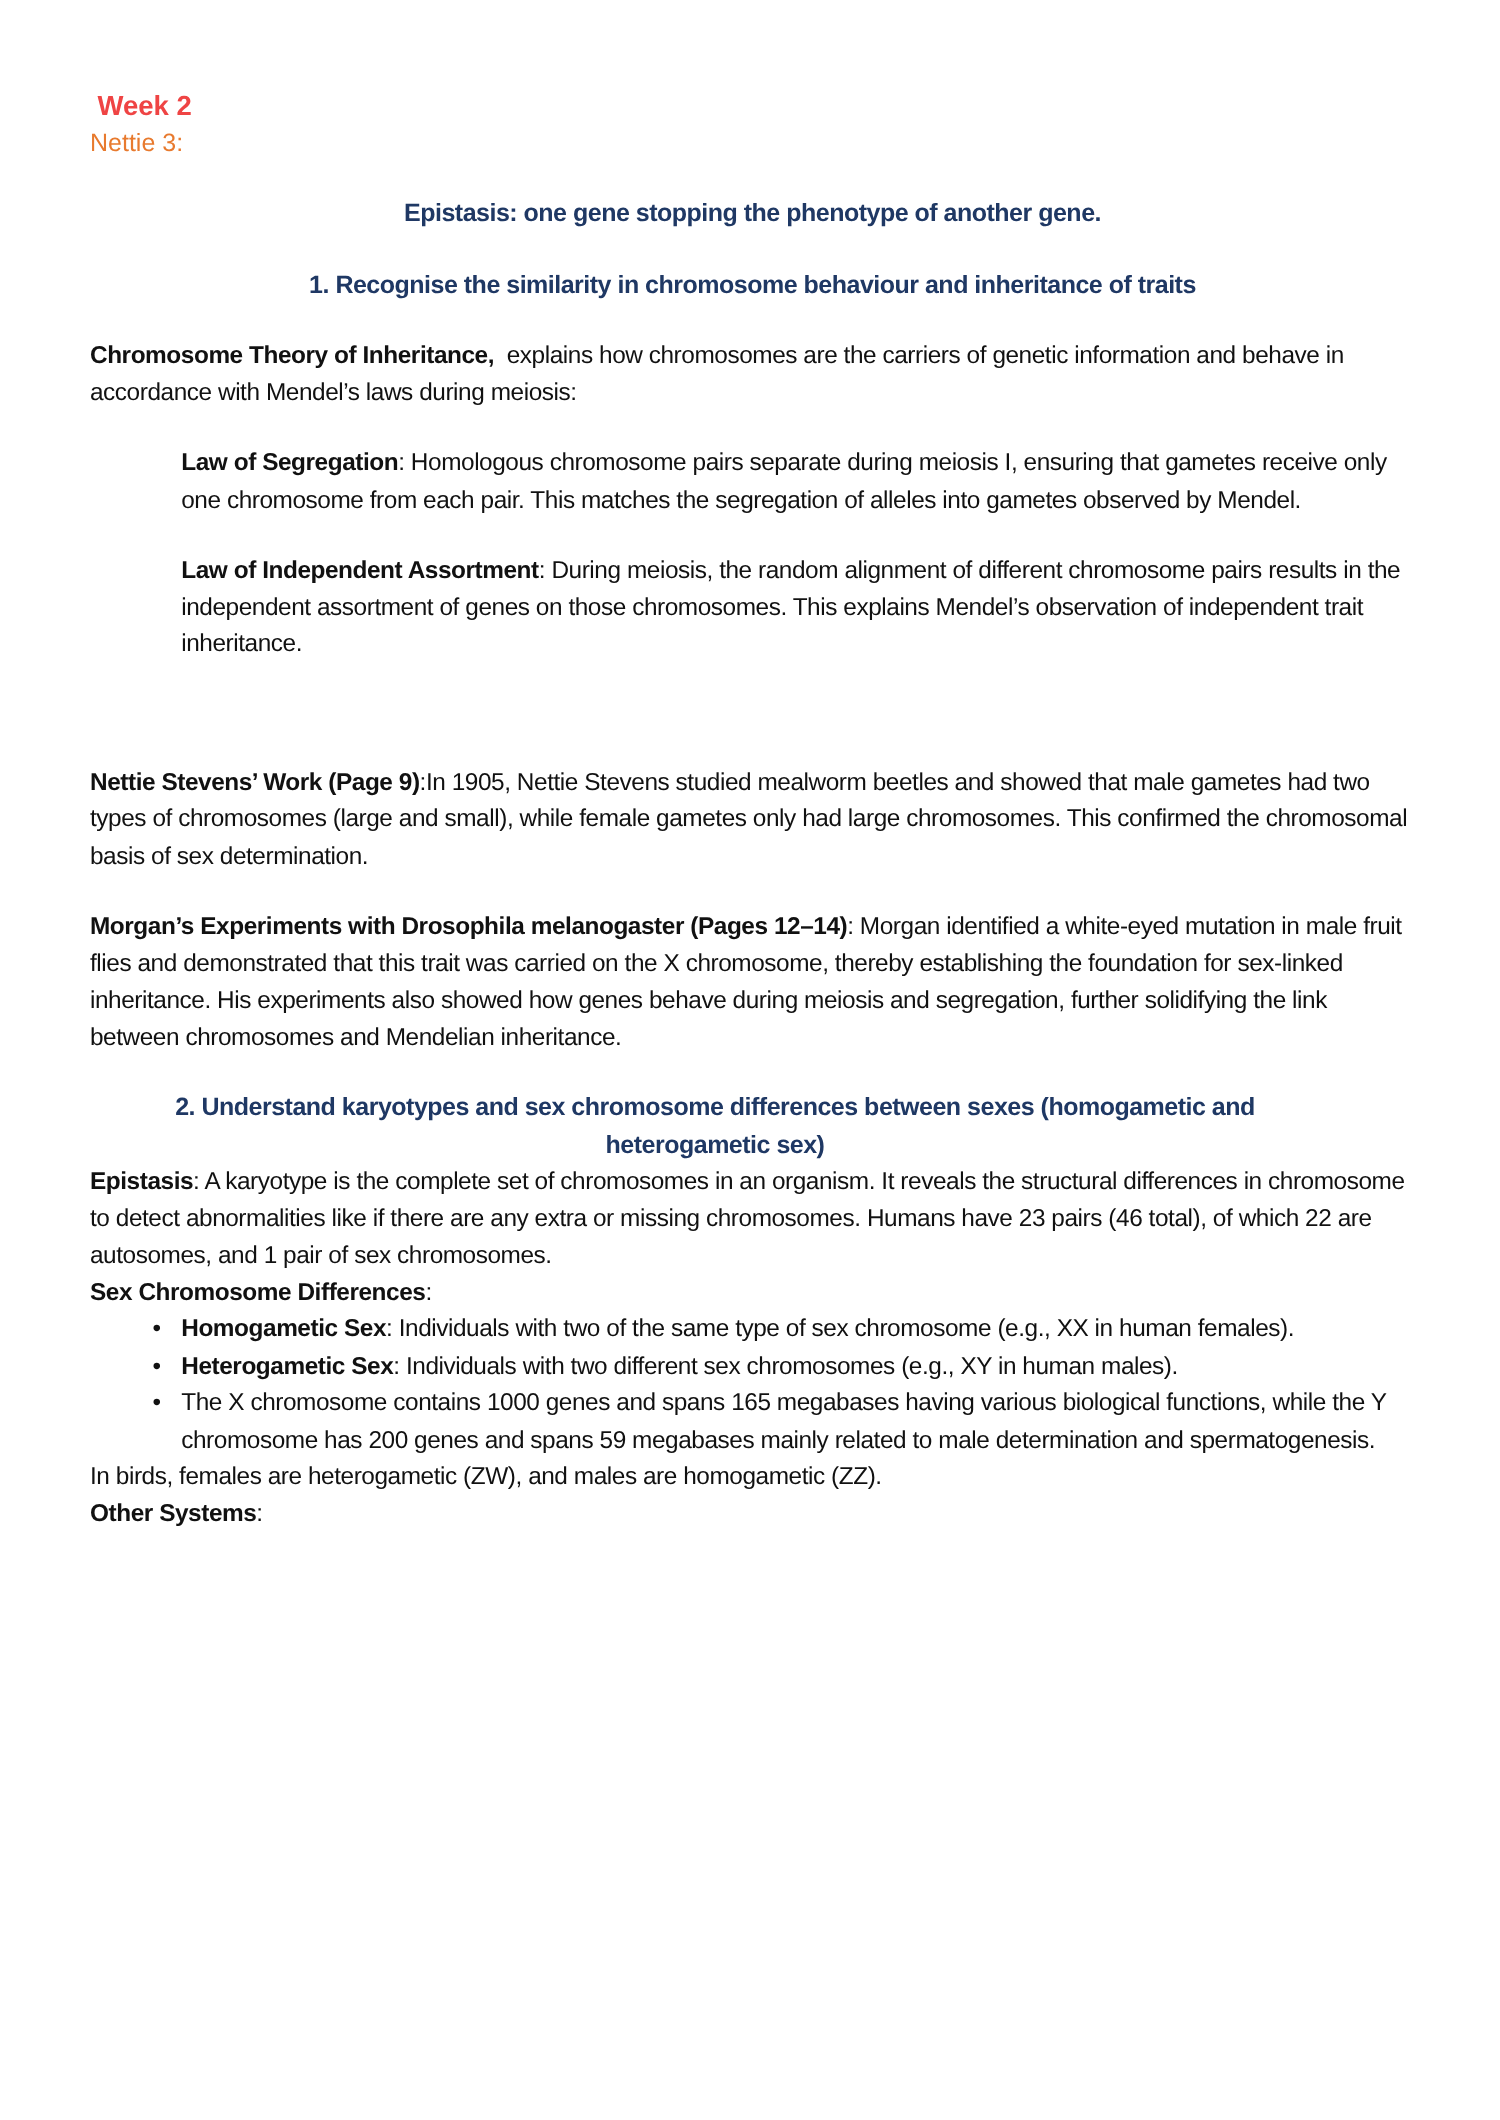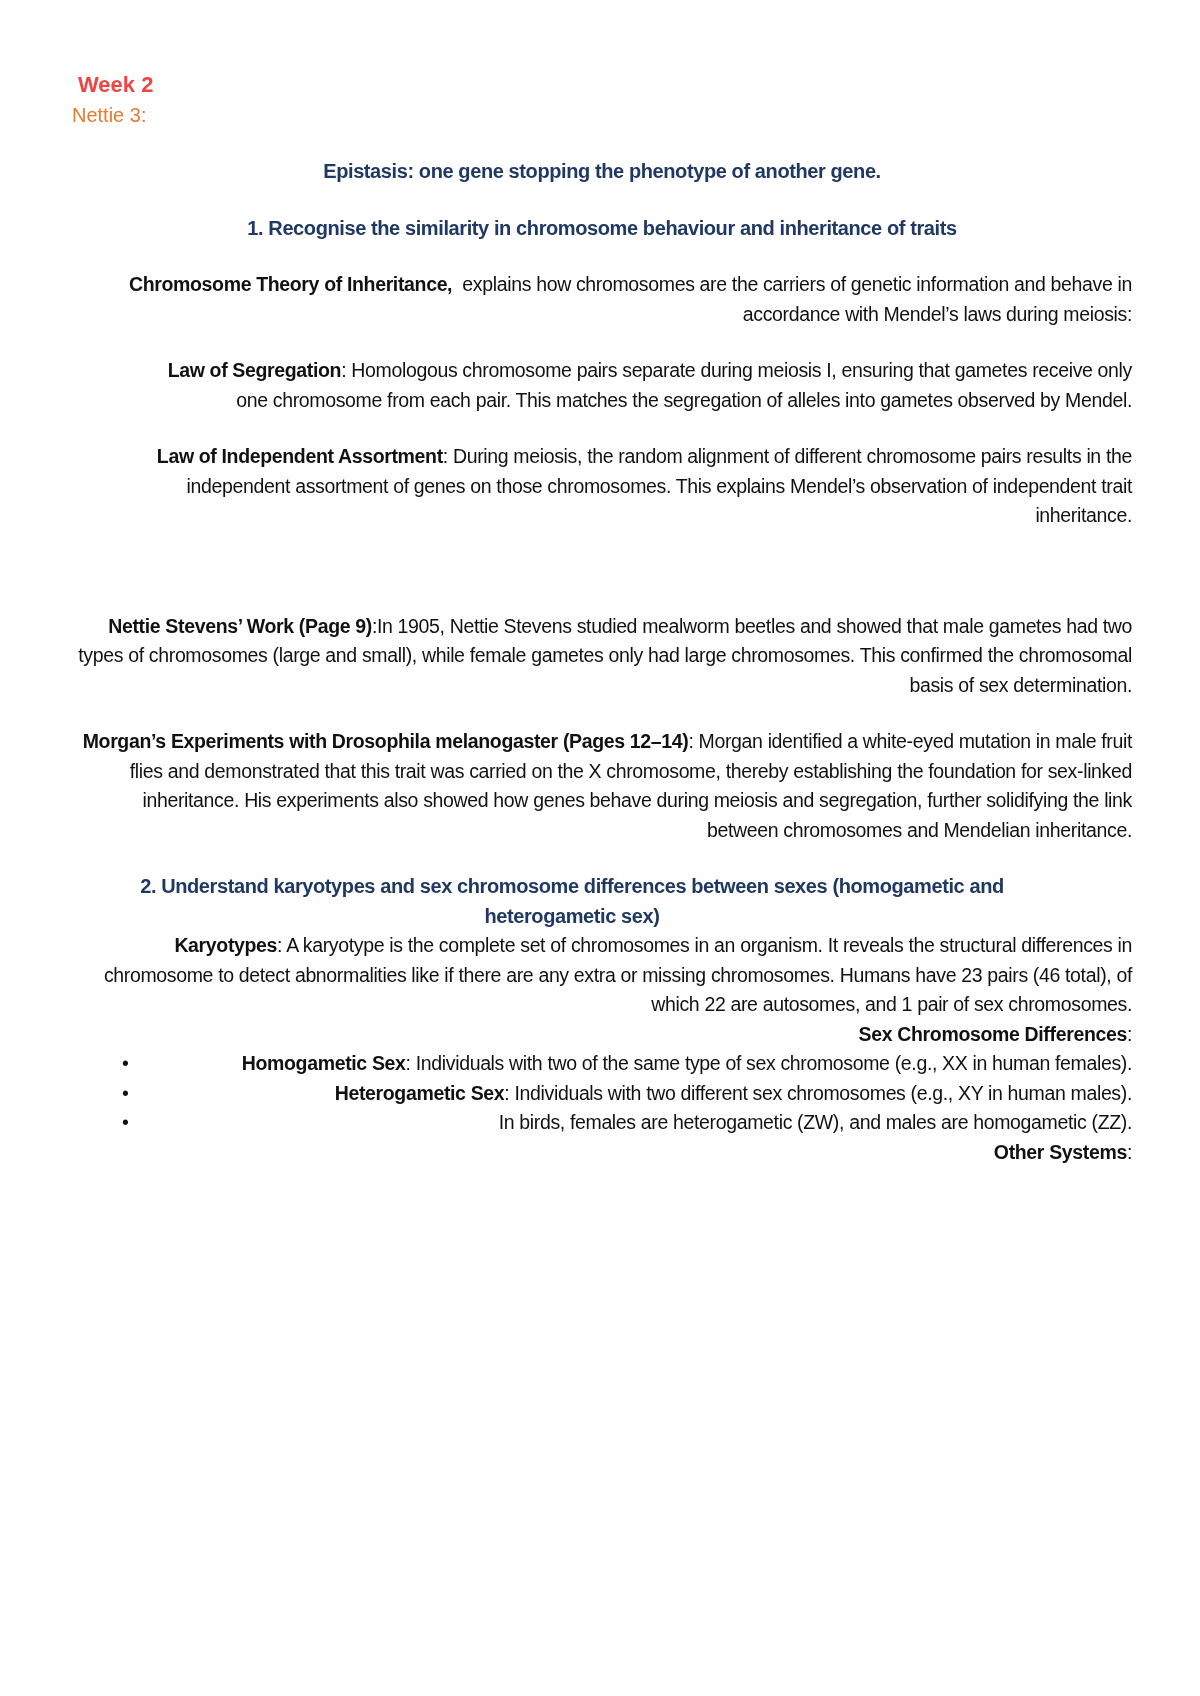--- a/index.html
+++ b/index.html
@@ -2,21 +2,21 @@
 <html><head>
   <meta charset="utf-8">
   <style>
     html, body { margin: 0; padding: 0; background: #ffffff; }
     body {
       width: 1200px; height: 1696px; position: relative; overflow: hidden;
       font-family: "Liberation Sans", sans-serif;
       color: #111111;
     }
     .page { position: absolute; left: 72px; top: 70px; width: 1060px; }
-    .doc-line { font-size: 19.5px; line-height: 29.5px; letter-spacing: -0.35px; text-align: right; }
+    .doc-line { font-size: 19.5px; line-height: 29.5px; letter-spacing: -0.35px; }
     .week { color: #ef4444; font-size: 22px; line-height: 30px; font-weight: bold; margin-left: 6px; }
     .lecture { color: #e87a2e; font-size: 20px; line-height: 30px; }
     .heading { color: #1f3864; font-size: 20px; line-height: 29.5px; font-weight: bold; letter-spacing: -0.4px; text-align: center; }
     b, .b { font-weight: bold; }
     p { margin: 0; }
     .gap { height: 27px; }
     .indent { margin-left: 73px; }
     ul { margin: 0; padding: 0; list-style: none; }
     ul li { position: relative; padding-left: 73px; }
     ul li .bullet { position: absolute; left: 50px; top: 0; }
@@ -47,25 +47,25 @@
   <div class="gap"></div>
 
   <p class="doc-line"><b>Nettie Stevens’ Work (Page 9)</b><span>:In 1905, Nettie Stevens studied mealworm beetles and showed that male gametes had two types of chromosomes (large and small), while female gametes only had large chromosomes. This confirmed the chromosomal basis of sex determination.</span></p>
   <div class="gap"></div>
 
   <p class="doc-line"><b>Morgan’s Experiments with Drosophila melanogaster (Pages 12–14)</b><span>: Morgan identified a white-eyed mutation in male fruit flies and demonstrated that this trait was carried on the X chromosome, thereby establishing the foundation for sex-linked inheritance. His experiments also showed how genes behave during meiosis and segregation, further solidifying the link between chromosomes and Mendelian inheritance.</span></p>
   <div class="gap"></div>
 
   <div class="heading" style="width:1000px">2. Understand karyotypes and sex chromosome differences between sexes (homogametic and heterogametic sex)</div>
 
-  <p class="doc-line"><b>Karyotypes</b><span>: A karyotype is the complete set of chromosomes in an organism. It reveals the structural differences in chromosome to detect abnormalities like if there are any extra or missing chromosomes. Humans have 23 pairs (46 total), of which  22 are autosomes, and 1 pair of sex chromosomes.</span></p>
+  <p class="doc-line"><b>Epistasis</b><span>: A karyotype is the complete set of chromosomes in an organism. It reveals the structural differences in chromosome to detect abnormalities like if there are any extra or missing chromosomes. Humans have 23 pairs (46 total), of which  22 are autosomes, and 1 pair of sex chromosomes.</span></p>
 
   <p class="doc-line"><b>Sex Chromosome Differences</b><span>:</span></p>
 
   <ul class="doc-line">
     <li><span class="bullet">•</span><b>Homogametic Sex</b><span>: Individuals with two of the same type of sex chromosome (e.g., XX in human females).</span></li>
     <li><span class="bullet">•</span><b>Heterogametic Sex</b><span>: Individuals with two different sex chromosomes (e.g., XY in human males).</span></li>
-    <li><span class="bullet">•</span></li>
+    <li><span class="bullet">•</span><span>The X chromosome contains 1000 genes and spans 165 megabases having various biological functions, while the Y chromosome has 200 genes and spans 59 megabases mainly related to male determination and spermatogenesis.</span></li>
   </ul>
 
   <p class="doc-line">In birds, females are heterogametic (ZW), and males are homogametic (ZZ).</p>
   <p class="doc-line"><b>Other Systems</b><span>:</span></p>
 </div>
 
 </body></html>

